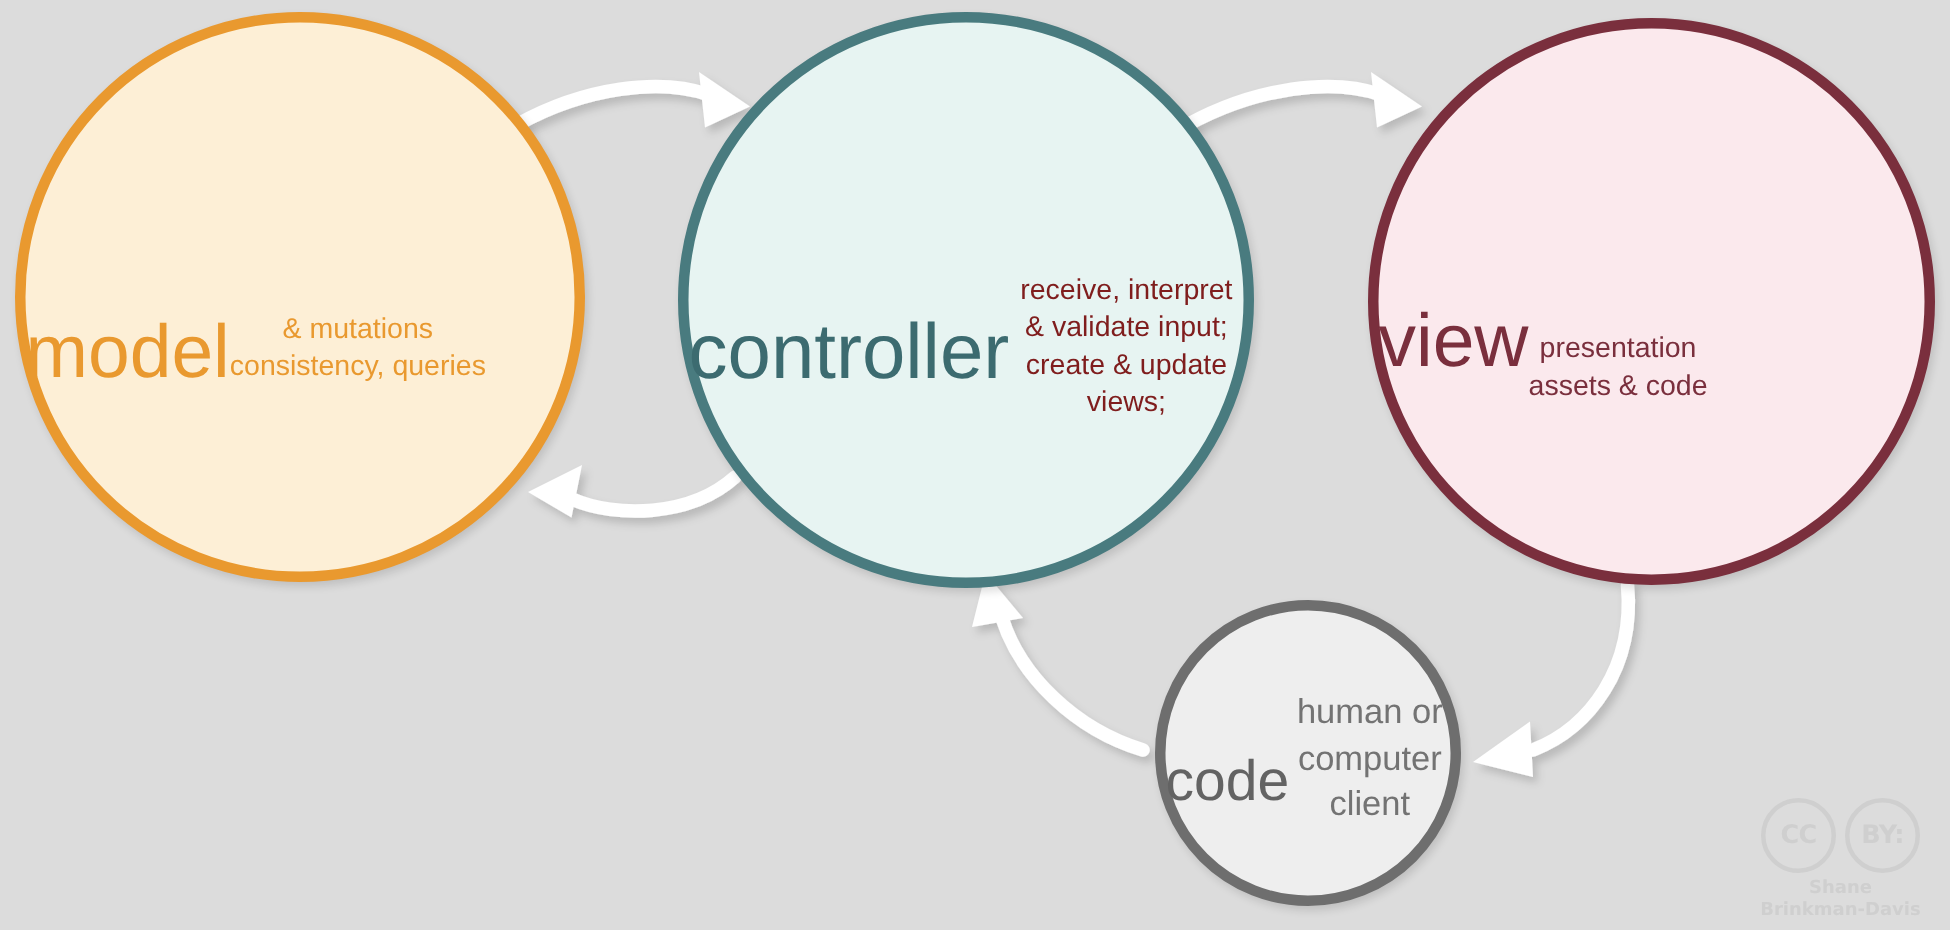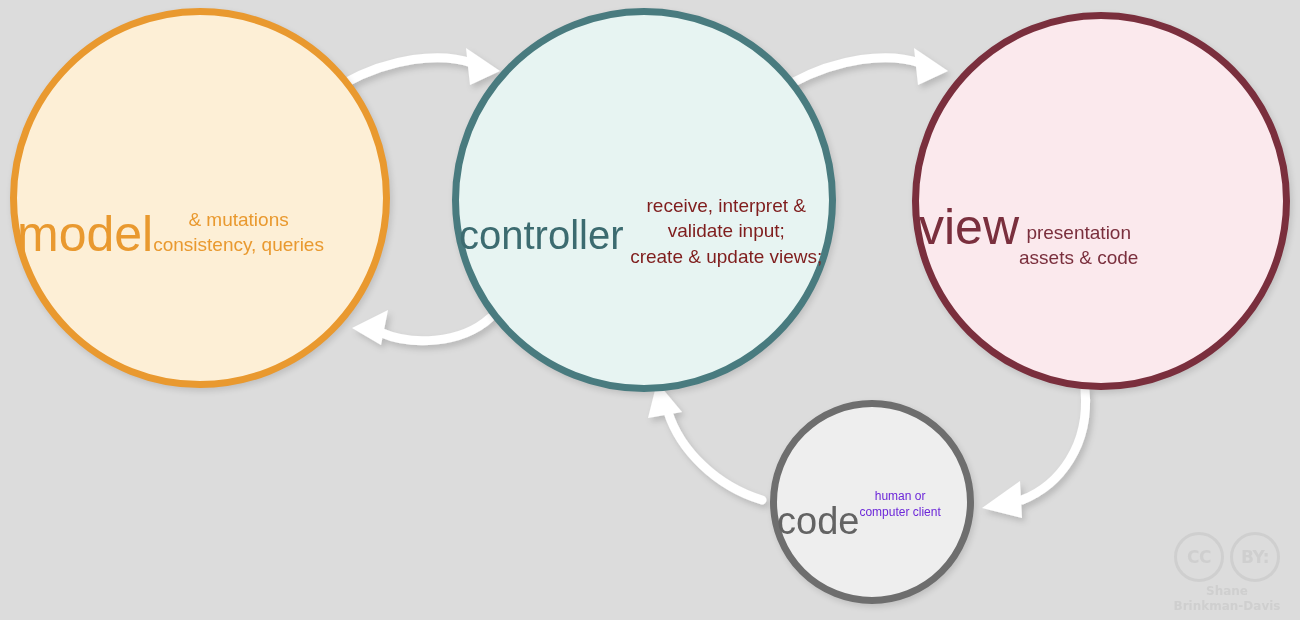--- a/index.html
+++ b/index.html
@@ -54,21 +54,21 @@
 
   
   #node-controller {
     left: 452px; top: 8px;
     width: 384px; height: 384px;
     background: #e7f4f2;
     border: 7px solid #497b7f;
   }
   #node-controller .title {
     color: #3c6b70;
-    font-size: 40px;
+    font-size: 52px;
     margin-top: 70px;
   }
   #node-controller .desc {
     color: #7f1d1d;
     font-size: 19px;
     margin-top: 62px;
   }
 
   
   #node-view {
@@ -94,22 +94,22 @@
     width: 204px; height: 204px;
     background: #eeeeee;
     border: 7px solid #6e6e6e;
   }
   #node-user .title {
     color: #636363;
     font-size: 38px;
     margin-top: 38px;
   }
   #node-user .desc {
-    color: #6d28d9;
-    font-size: 12px;
+    color: #737373;
+    font-size: 23px;
     margin-top: 6px;
   }
 
   
   #arrows {
     position: absolute;
     left: 0; top: 0;
     width: 1300px; height: 620px;
     pointer-events: none;
   }

